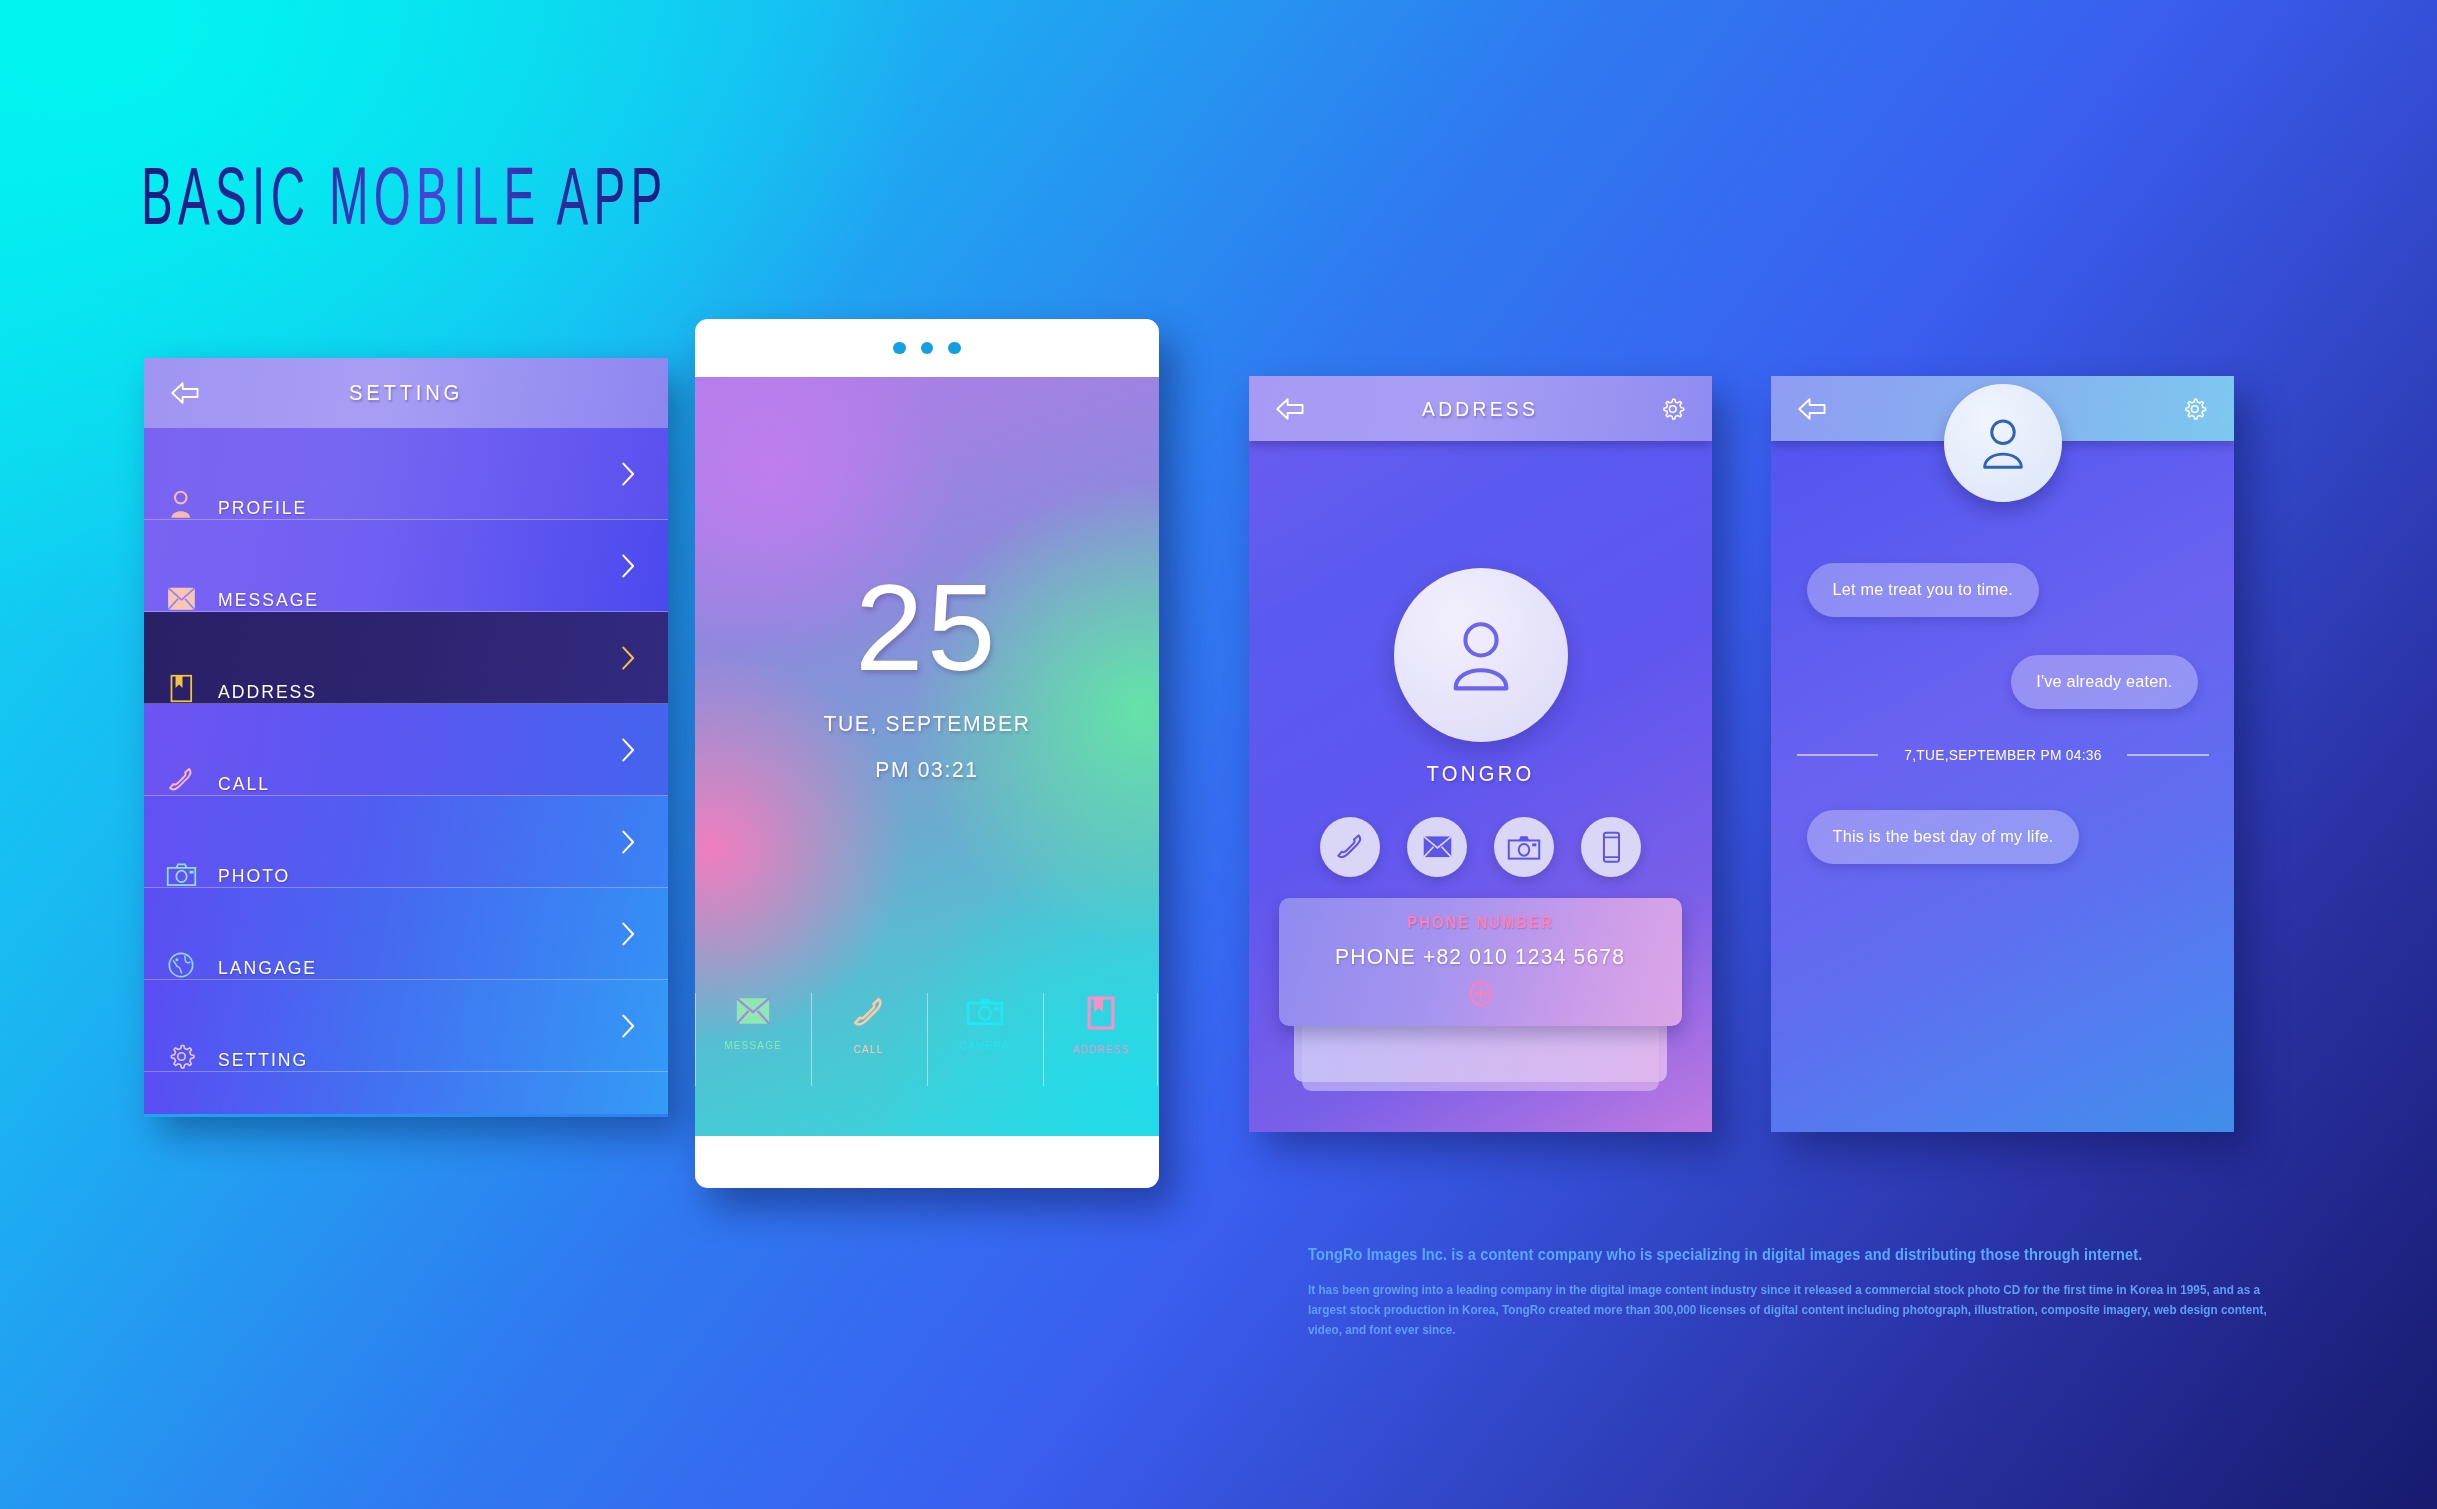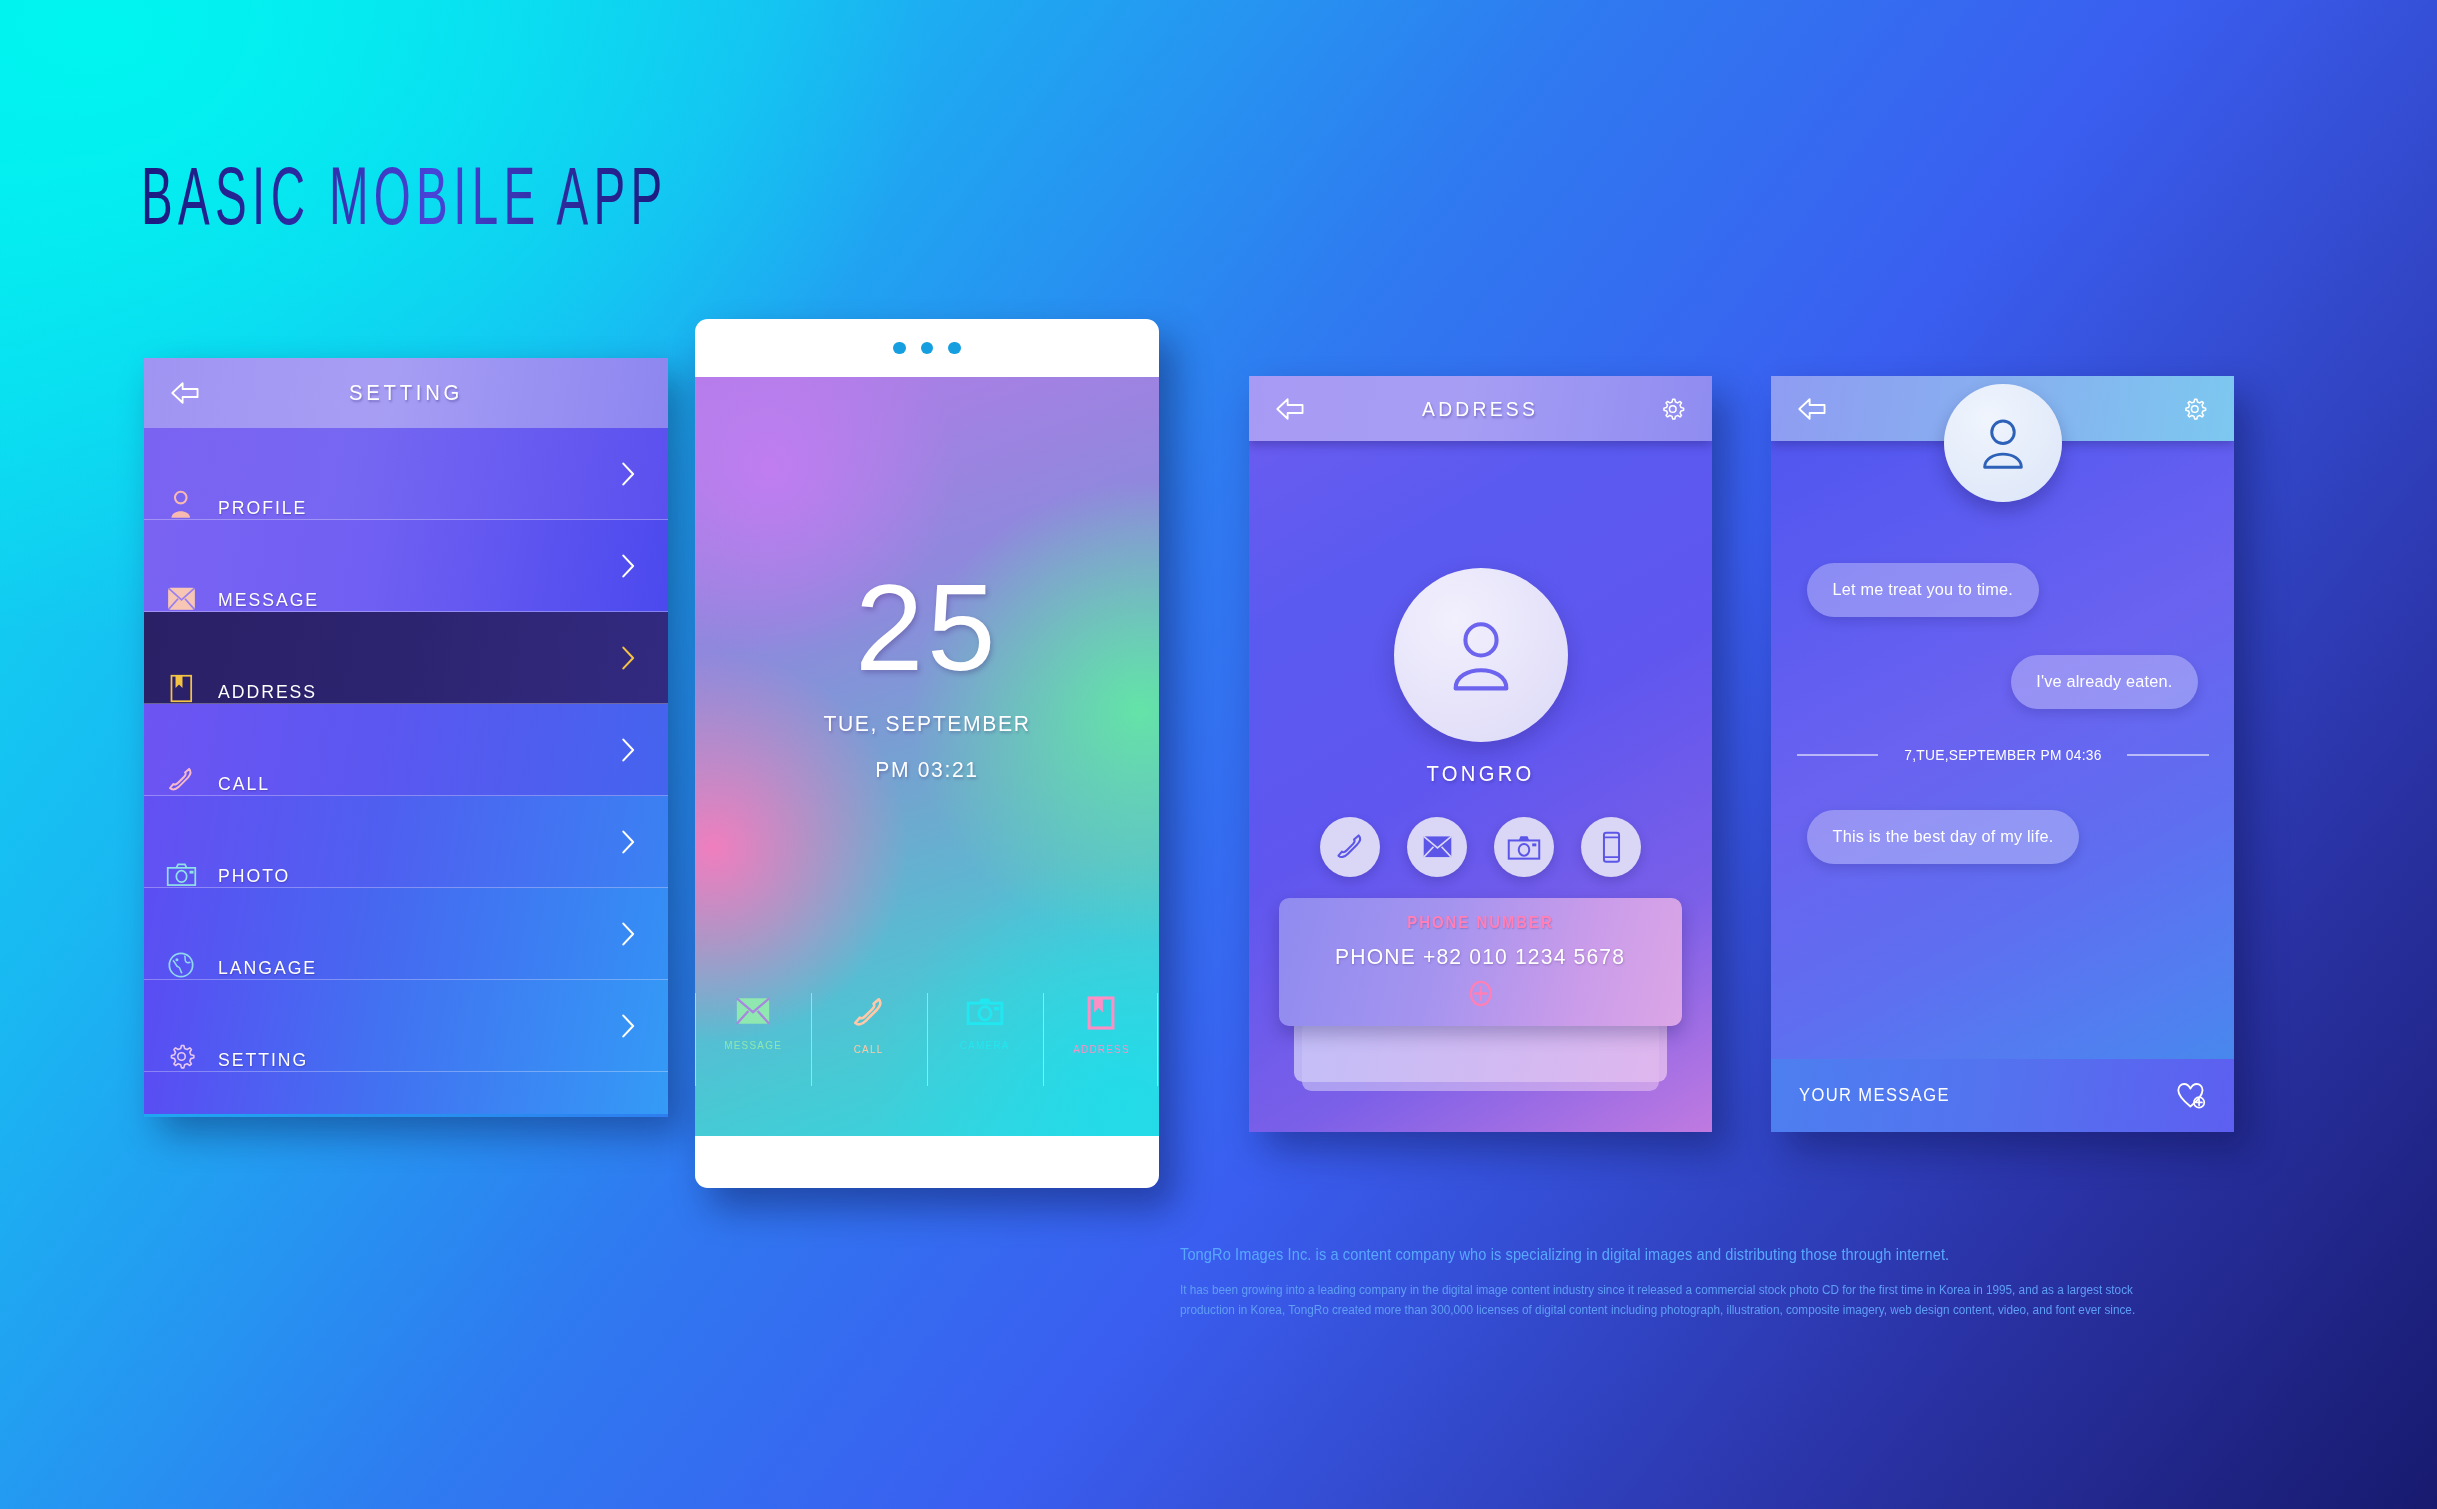--- a/index.html
+++ b/index.html
@@ -220,21 +220,21 @@
     background: linear-gradient(100deg, #4d7ff0 0%, #5472ef 50%, #5d5ff0 100%);
     display: flex; align-items: center; justify-content: space-between;
     padding: 0 28px;
   }
   #chat-input-label {
     color: #fff; font-size: 18px; letter-spacing: 1.5px; transform: scaleX(0.92);
     transform-origin: left center;
   }
 
   
-  #footer { position: absolute; left: 1180px; top: 1245px; width: 1004px; }
+  #footer { position: absolute; left: 1308px; top: 1245px; width: 1004px; font-weight: bold; }
   #footer-lead {
     color: #59a8ff; font-size: 15.7px; letter-spacing: 0.1px; line-height: 1.25;
     transform: scaleX(0.93); transform-origin: left top;
   }
   #footer-body {
     margin-top: 15px; color: #5f9ef5; font-size: 12.5px; line-height: 1.62;
     transform: scaleX(0.94); transform-origin: left top; width: 1033px;
   }
 
   svg { display: block; overflow: visible; }
@@ -525,29 +525,19 @@
   <div class="bubble" id="bubble-1">I've already eaten.</div>
 
   <div id="chat-divider">
     <span class="line"></span>
     <span class="dv-text">7,TUE,SEPTEMBER  PM 04:36</span>
     <span class="line"></span>
   </div>
 
   <div class="bubble" id="bubble-2">This is the best day of my life.</div>
 
-  <div id="chat-inputbar">
-    <span id="chat-input-label">YOUR MESSAGE</span>
-    <span>
-      <svg width="30" height="29" viewBox="0 0 52 50">
-        <path d="M25 44 C10 32 4 24 4 16 C4 9 9 5 14 5 C19 5 23 9 25 13 C27 9 31 5 36 5 C41 5 46 9 46 16 C46 24 40 32 25 44 Z" fill="none" stroke="#ffffff" stroke-width="3.2" stroke-linejoin="round"></path>
-        <circle cx="40" cy="37" r="9" fill="none" stroke="#ffffff" stroke-width="3"></circle>
-        <path d="M40 32 L40 42 M35 37 L45 37" stroke="#ffffff" stroke-width="3" stroke-linecap="round"></path>
-      </svg>
-    </span>
-  </div>
 </div>
 
 <div id="footer">
   <div id="footer-lead">TongRo Images Inc. is a content company who is specializing in digital images and distributing those through internet.</div>
   <div id="footer-body">It has been growing into a leading company in the digital image content industry since it released a commercial stock photo CD for the first time in Korea in 1995, and as a largest stock production in Korea, TongRo created more than 300,000 licenses of digital content including photograph, illustration, composite imagery, web design content, video, and font ever since.</div>
 </div>
 
 
 </body></html>

